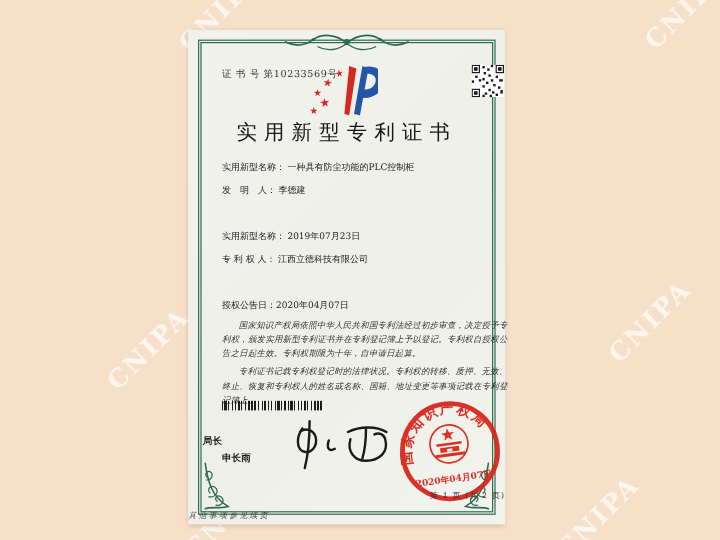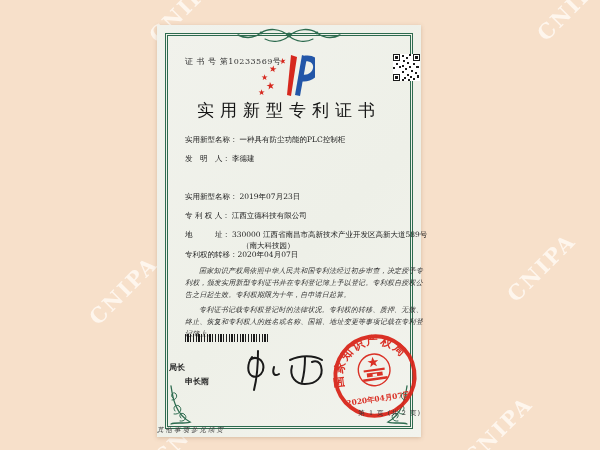--- a/index.html
+++ b/index.html
@@ -167,26 +167,22 @@
       <span class="field-value">一种具有防尘功能的PLC控制柜</span>
     </div>
     <div class="field-row" style="top:166px">
       <span class="field-label">实用新型名称：</span>
       <span class="field-value">2019年07月23日</span>
     </div>
     <div class="field-row" style="top:185px">
       <span class="field-label">专 利 权 人：</span>
       <span class="field-value">江西立德科技有限公司</span>
     </div>
-    <div class="field-row" style="top:204px">
-      <span class="field-label">地　　　址：</span>
-      <span class="field-value"><span>330000 江西省南昌市高新技术产业开发区高新大道589号</span><br><span style="margin-left:10px">（南大科技园）</span></span>
-    </div>
-
-    <span class="grant-pair" style="left:28px"><span>专利权的转移：</span><span>2020年04月07日</span></span>
+
+    <span class="grant-pair" style="left:28px"><span>授权公告日：</span><span>2020年04月07日</span></span>
 
     <div class="body-text">
       <p>国家知识产权局依照中华人民共和国专利法经过初步审查，决定授予专利权，颁发实用新型专利证书并在专利登记簿上予以登记。专利权自授权公告之日起生效。专利权期限为十年，自申请日起算。</p>
       <p>专利证书记载专利权登记时的法律状况。专利权的转移、质押、无效、终止、恢复和专利权人的姓名或名称、国籍、地址变更等事项记载在专利登记簿上。</p>
     </div>
 
     <div class="barcode"></div>
 
     <div class="sig-title">局长</div>
     <div class="sig-name">申长雨</div>

